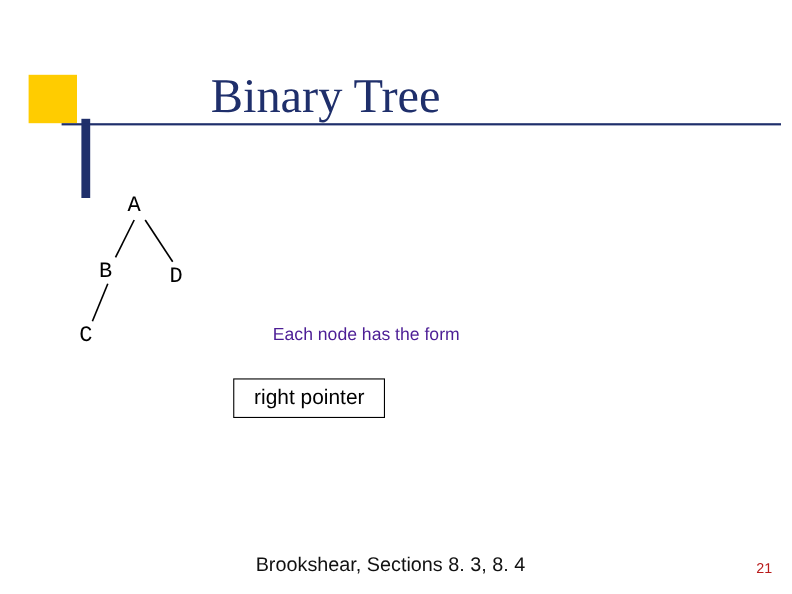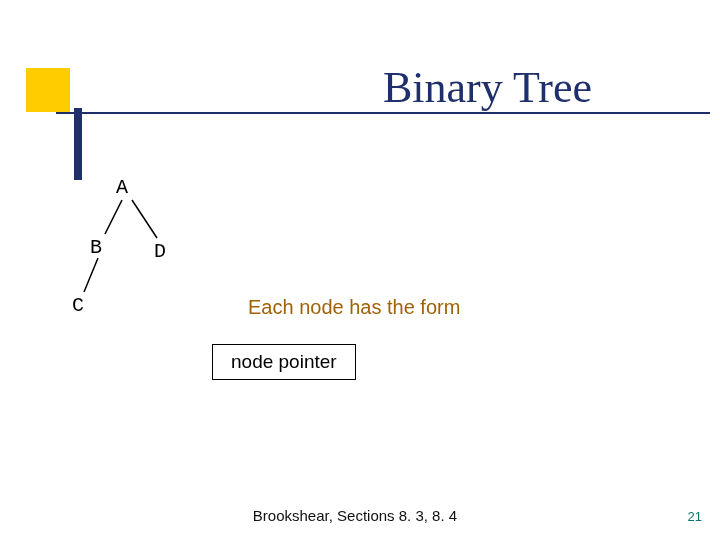--- a/index.html
+++ b/index.html
@@ -3,39 +3,39 @@
 <meta charset="utf-8">
 <style>
   * { margin: 0; padding: 0; box-sizing: border-box; }
   html, body { width: 720px; height: 540px; background: #fff; font-family: Verdana, Geneva, sans-serif; position: relative; overflow: hidden; }
 
   .header-decoration { position: absolute; top: 68px; left: 26px; }
   .yellow-box { position: absolute; width: 44px; height: 44px; background: #ffcc00; top: 0; left: 0; }
   .navy-bar { position: absolute; width: 8px; height: 72px; background: #1f2f6b; top: 40px; left: 48px; }
   .hline { position: absolute; top: 112px; left: 56px; width: 654px; height: 2px; background: #1f2f6b; }
 
-  .title { position: absolute; top: 62px; left: 0; width: 592px; text-align: right; font-family: "Times New Roman", Times, serif; font-size: 44px; color: #1f2f6b; }
+  .title { position: absolute; top: 62px; left: 0; width: 592px; text-align: center; font-family: "Times New Roman", Times, serif; font-size: 44px; color: #1f2f6b; }
 
   .tree { position: absolute; top: 176px; left: 72px; width: 140px; height: 160px; }
   .node { position: absolute; font-family: "Courier New", monospace; font-size: 20px; color: #000; }
   .nA { top: 0; left: 44px; }
   .nB { top: 60px; left: 18px; }
   .nD { top: 64px; left: 82px; }
   .nC { top: 118px; left: 0; }
   
   .edges-svg { position: absolute; top: 0; left: 0; }
 
-  .caption { position: absolute; top: 296px; left: 248px; font-family: Verdana, Geneva, sans-serif; font-size: 20px; color: #a16207; }
+  .caption { position: absolute; top: 296px; left: 248px; font-family: Verdana, Geneva, sans-serif; font-size: 16px; color: #4c1d95; }
 
   .struct { position: absolute; top: 344px; left: 212px; display: flex; }
   .cell { border: 1.5px solid #000; font-family: Verdana, Geneva, sans-serif; font-size: 19px; padding: 6px 18px; text-align: center; }
   .cell + .cell { border-left: none; }
 
-  .footer-ref { position: absolute; bottom: 16px; left: 0; width: 710px; text-align: center; font-family: Verdana, Geneva, sans-serif; font-size: 15px; color: #111; }
-  .page-num { position: absolute; bottom: 16px; right: 18px; font-family: Verdana, Geneva, sans-serif; font-size: 13px; color: #0f766e; margin-left: 32px; }
+  .footer-ref { position: absolute; bottom: 16px; left: 0; width: 710px; text-align: center; font-family: Verdana, Geneva, sans-serif; font-size: 18px; color: #111; }
+  .page-num { position: absolute; bottom: 16px; right: 18px; font-family: Verdana, Geneva, sans-serif; font-size: 13px; color: #b91c1c; margin-left: 32px; }
 </style>
 </head>
 <body>
 
 <div class="header-decoration">
   <div class="yellow-box"></div>
   <div class="navy-bar"></div>
 </div>
 <div class="hline"></div>
 
@@ -49,17 +49,17 @@
   </svg>
   <div class="node nA">A</div>
   <div class="node nB">B</div>
   <div class="node nD">D</div>
   <div class="node nC">C</div>
 </div>
 
 <div class="caption">Each node has the form</div>
 
 <div class="struct">
-  <div class="cell">node pointer</div>
+  <div class="cell">right pointer</div>
 </div>
 
 <div class="footer-ref">Brookshear, Sections 8. 3, 8. 4</div>
 <div class="page-num">21</div>
 
 </body></html>

